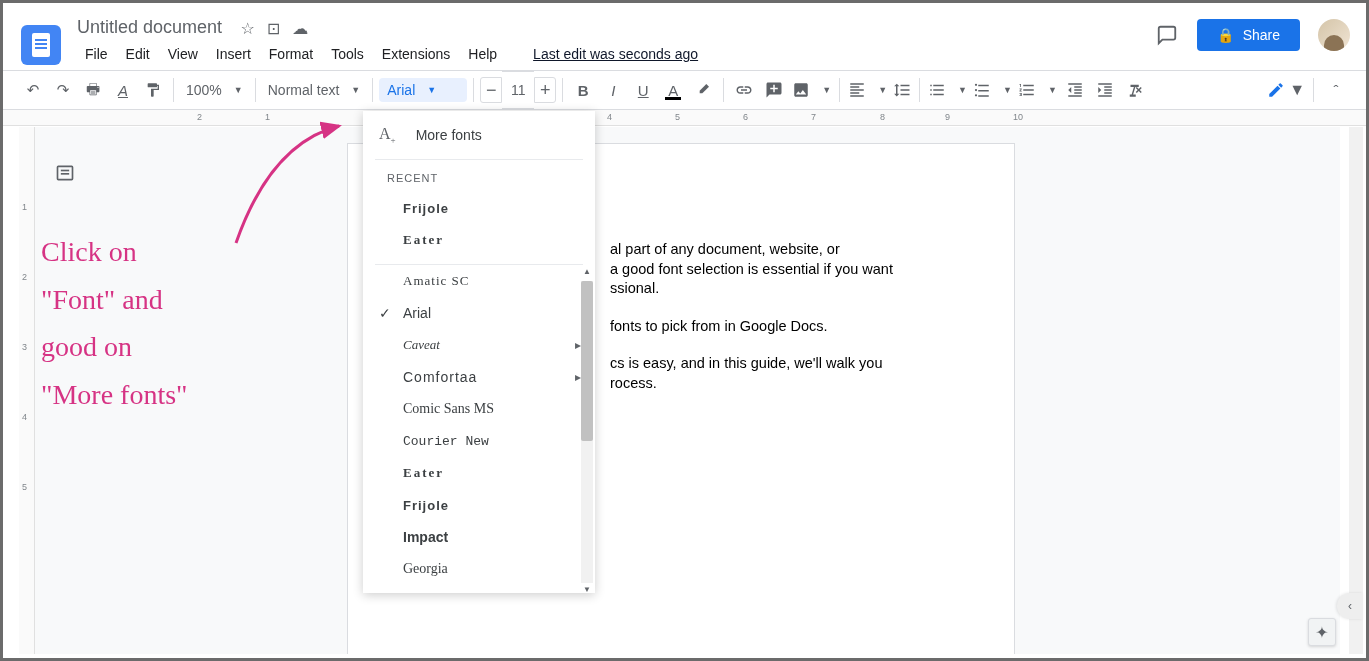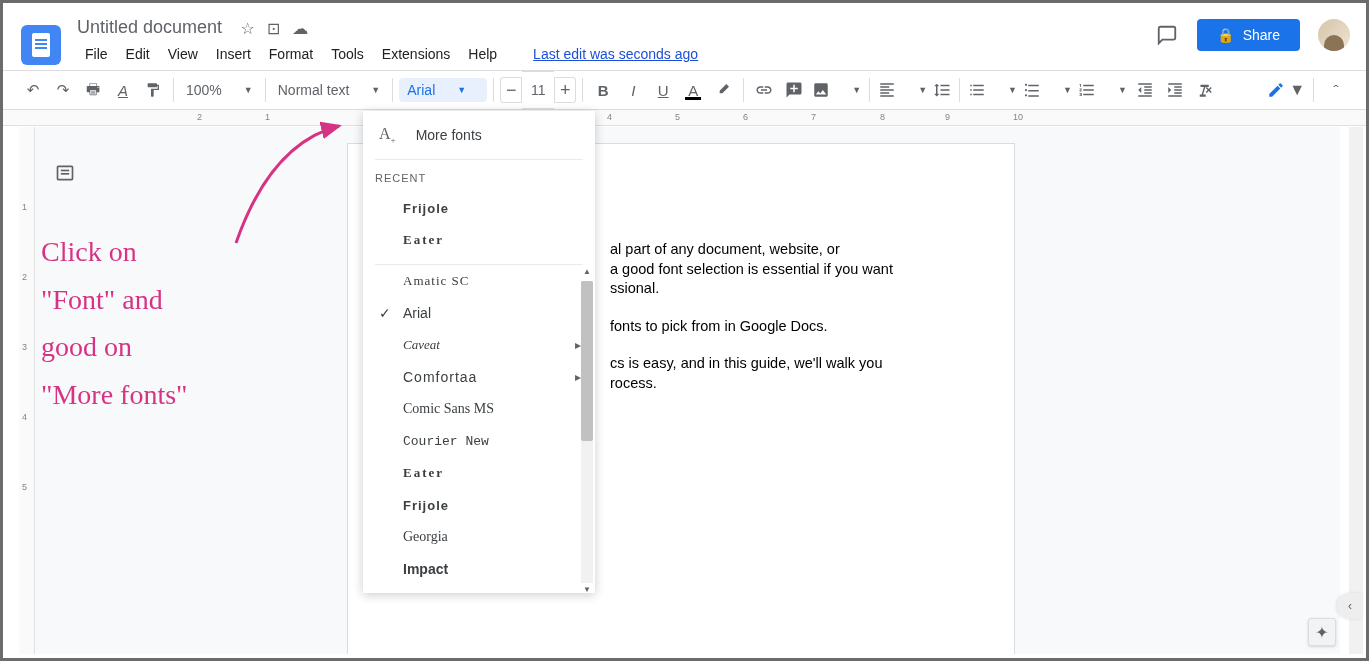--- a/index.html
+++ b/index.html
@@ -8,30 +8,30 @@
 .header { height: 67px; display: flex; align-items: center; padding: 8px 10px 0 10px; position: relative; }
 .logo { width: 40px; height: 40px; background: #4285f4; border-radius: 6px; margin: 8px 8px 0 8px; position: relative; display: flex; align-items: center; justify-content: center; }
 .logo::before { content: ''; position: absolute; width: 18px; height: 24px; background: #fff; border-radius: 2px; top: 8px; left: 11px; }
 .logo::after { content: ''; position: absolute; width: 12px; height: 2px; background: #4285f4; top: 14px; left: 14px; box-shadow: 0 4px 0 #4285f4, 0 8px 0 #4285f4; }
 .title-area { margin-left: 8px; margin-top: 2px; }
 .doc-title { font-size: 18px; color: #5f6368; display: inline-block; }
 .title-icons { display: inline-flex; gap: 12px; margin-left: 14px; vertical-align: middle; }
 .title-icons span { color: #5f6368; font-size: 16px; cursor: pointer; }
 .menubar { display: flex; gap: 2px; margin-top: 4px; font-size: 14px; color: #202124; }
 .menubar span { padding: 4px 8px; cursor: pointer; }
-.last-edit { color: #1d4ed8; text-decoration: underline; margin-left: 18px; padding: 4px 0; cursor: pointer; font-size: 14px; }
+.last-edit { color: #0f172a; text-decoration: underline; margin-left: 18px; padding: 4px 0; cursor: pointer; font-size: 14px; }
 .header-right { position: absolute; right: 16px; top: 16px; display: flex; align-items: center; gap: 18px; }
 .comment-icon { width: 24px; height: 24px; color: #5f6368; cursor: pointer; display: flex; align-items: center; justify-content: center; font-size: 20px; }
 .share-btn { background: #1a73e8; color: #fff; padding: 8px 20px; border-radius: 4px; font-size: 14px; font-weight: 500; cursor: pointer; display: flex; align-items: center; gap: 8px; border: none; }
 .avatar { width: 32px; height: 32px; border-radius: 50%; background: linear-gradient(135deg,#d4c4a8,#f0e4d4); cursor: pointer; overflow: hidden; display: flex; align-items: flex-end; justify-content: center; }
 .avatar::before { content: ''; width: 20px; height: 20px; background: #8b7355; border-radius: 50% 50% 40% 40%; margin-bottom: -4px; }
 .toolbar { height: 40px; border-top: 1px solid #dadce0; border-bottom: 1px solid #dadce0; display: flex; align-items: center; padding: 0 16px; gap: 2px; position: relative; }
 .tb-btn { width: 28px; height: 28px; display: flex; align-items: center; justify-content: center; cursor: pointer; color: #5f6368; border-radius: 3px; font-size: 15px; }
 .tb-sep { width: 1px; height: 24px; background: #dadce0; margin: 0 4px; }
-.tb-dropdown { display: flex; align-items: center; padding: 4px 6px; cursor: pointer; color: #5f6368; font-size: 14px; gap: 22px; }
+.tb-dropdown { display: flex; align-items: center; padding: 4px 6px; cursor: pointer; color: #5f6368; font-size: 14px; gap: 12px; }
 .tb-dropdown .arrow { font-size: 9px; color: #5f6368; }
 .font-selector { background: #e8f0fe; border-radius: 4px; padding: 4px 8px; color: #1a73e8; min-width: 88px; }
 .font-size-group { display: flex; align-items: center; }
 .font-size-input { width: 32px; text-align: center; font-size: 14px; color: #5f6368; border: none; }
 .font-size-btn { width: 22px; height: 26px; border: 1px solid #dadce0; display: flex; align-items: center; justify-content: center; cursor: pointer; color: #5f6368; font-size: 18px; }
 .bold { font-weight: bold; }
 .italic { font-style: italic; }
 .underline-btn { text-decoration: underline; }
 .text-color { position: relative; }
 .text-color::after { content: ''; position: absolute; bottom: 4px; left: 6px; right: 6px; height: 3px; background: #000; }
@@ -41,21 +41,21 @@
 .doc-area { position: absolute; top: 124px; left: 16px; right: 26px; bottom: 4px; background: #f8f9fa; overflow: hidden; }
 .vruler { position: absolute; left: 0; top: 0; width: 16px; bottom: 0; background: #fafafa; border-right: 1px solid #e0e0e0; }
 .vruler span { position: absolute; font-size: 9px; color: #80868b; left: 3px; }
 .ruler-num { position: absolute; top: 2px; }
 .page { position: absolute; left: 328px; top: 16px; width: 668px; min-height: 860px; background: #fff; border: 1px solid #dadce0; padding: 96px 72px; font-size: 14.5px; line-height: 1.35; color: #000; }
 .outline-icon { position: absolute; left: 32px; top: 32px; width: 28px; height: 28px; display: flex; align-items: center; justify-content: center; color: #5f6368; cursor: pointer; }
 .font-dropdown { position: absolute; left: 360px; top: 108px; width: 232px; background: #fff; box-shadow: 0 2px 10px rgba(0,0,0,0.2); z-index: 100; padding-bottom: 8px; max-height: 530px; }
 .fd-more { display: flex; align-items: center; padding: 14px 16px; gap: 20px; cursor: pointer; font-size: 14px; color: #3c4043; }
 .fd-more-icon { font-size: 16px; color: #5f6368; position: relative; font-family: serif; }
 .fd-divider { height: 1px; background: #e8eaed; margin: 0 12px; }
-.fd-section { font-size: 11px; color: #5f6368; letter-spacing: 1px; padding: 12px 12px 8px; }
+.fd-section { font-size: 11px; color: #5f6368; letter-spacing: 1px; padding: 12px 24px 8px; }
 .fd-item { display: flex; align-items: center; padding: 8px 16px 8px 40px; cursor: pointer; font-size: 14px; color: #3c4043; position: relative; min-height: 32px; }
 .fd-item.checked::before { content: '✓'; position: absolute; left: 16px; font-size: 14px; color: #3c4043; }
 .fd-item.submenu::after { content: '▸'; position: absolute; right: 14px; font-size: 12px; color: #5f6368; }
 .fd-scroll { position: absolute; right: 2px; top: 170px; bottom: 10px; width: 12px; background: #f1f1f1; }
 .fd-scroll-thumb { position: absolute; top: 0; width: 100%; height: 160px; background: #c1c1c1; border-radius: 2px; }
 .fd-scroll-arrow { position: absolute; width: 12px; height: 12px; font-size: 8px; text-align: center; color: #5f6368; }
 .fd-list { max-height: 354px; overflow: hidden; position: relative; }
 .annotation { position: absolute; left: 38px; top: 225px; font-family: 'Comic Sans MS', cursive; font-size: 28px; color: #d63384; font-weight: 500; line-height: 1.7; z-index: 50; }
 .arrow-svg { position: absolute; left: 218px; top: 115px; z-index: 50; }
 .right-tray { position: absolute; right: 3px; top: 590px; width: 26px; height: 26px; background: #eee; border-radius: 50% 0 0 50%; display: flex; align-items: center; justify-content: center; font-size: 12px; color: #5f6368; box-shadow: -1px 0 3px rgba(0,0,0,0.1); cursor:pointer; }
@@ -300,24 +300,24 @@
         <div class="fd-item">
           <span style="font-family:'Courier New',monospace;font-size:13px">Courier New</span>
         </div>
         <div class="fd-item">
           <span style="font-family:fantasy;letter-spacing:2px;font-weight:bold;font-size:13px">Eater</span>
         </div>
         <div class="fd-item">
           <span style="font-weight:900;letter-spacing:1px;font-size:13px">Frijole</span>
         </div>
         <div class="fd-item">
+          <span style="font-family:Impact,sans-serif;font-weight:bold">Impact</span>
+        </div>
+        <div class="fd-item">
           <span style="font-family:Georgia,serif">Georgia</span>
-        </div>
-        <div class="fd-item">
-          <span style="font-family:Impact,sans-serif;font-weight:bold">Impact</span>
         </div>
       </div>
     <div class="fd-scroll">
       <div class="fd-scroll-arrow" style="top:-14px">▲</div>
       <div class="fd-scroll-thumb"></div>
       <div class="fd-scroll-arrow" style="bottom:-14px">▼</div>
     </div>
   </div>
 
   <svg class="arrow-svg" width="140" height="140">

